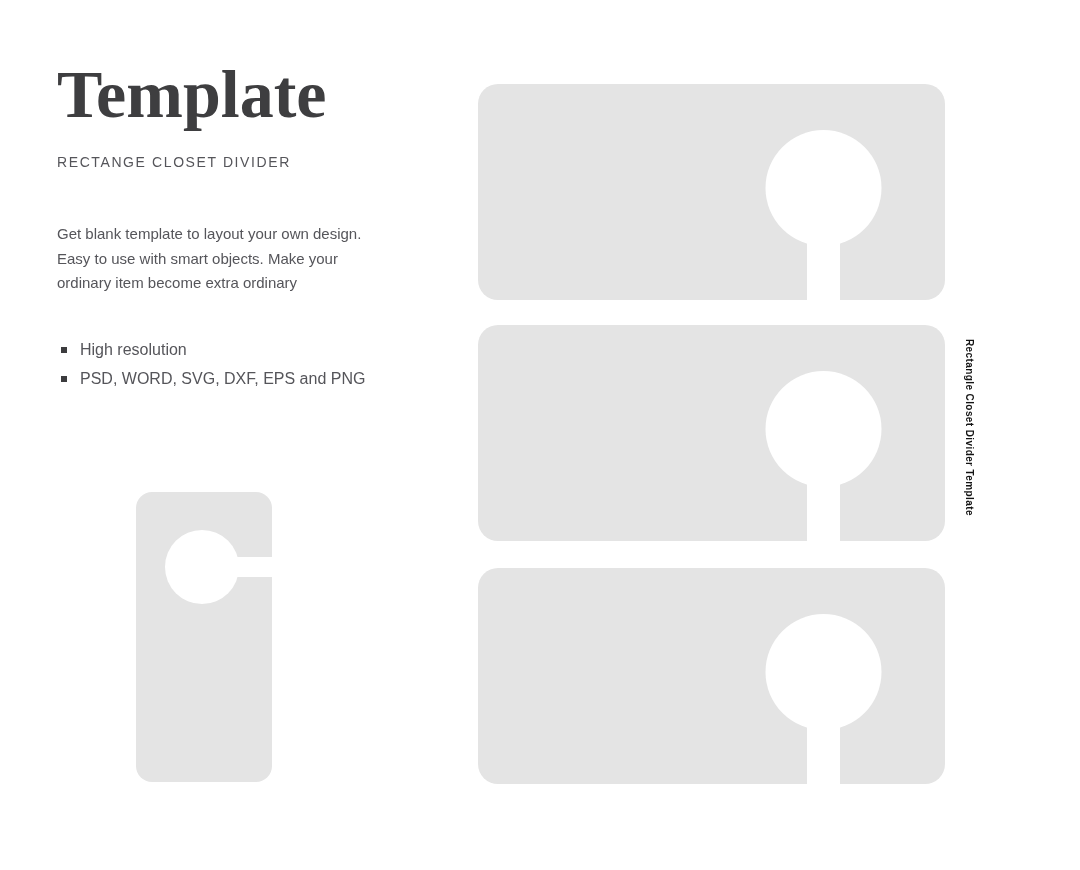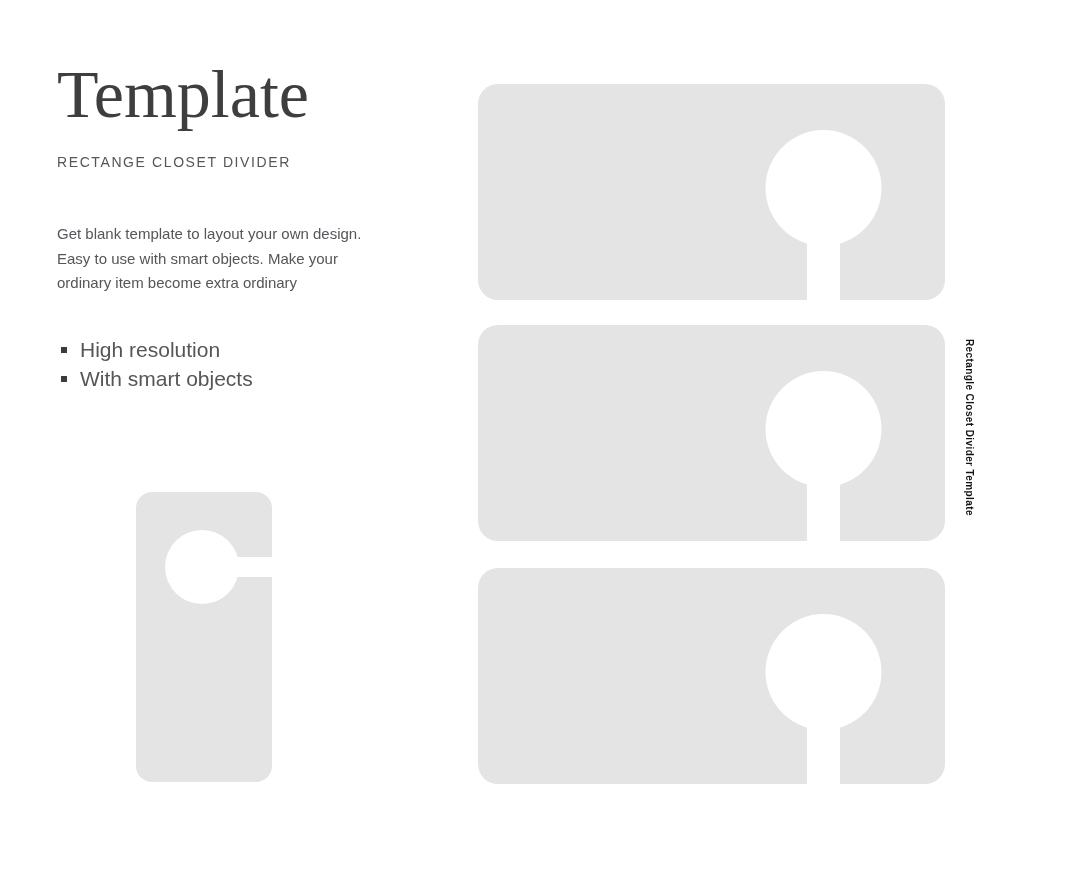--- a/index.html
+++ b/index.html
@@ -11,35 +11,35 @@
   }
   *{margin:0;padding:0;box-sizing:border-box;}
   html,body{background:var(--background);}
   body{
     width:1080px;height:870px;position:relative;overflow:hidden;
     font-family:"Liberation Sans", sans-serif;
   }
   .page-title{
     position:absolute;left:57px;top:60px;
     font-family:"Liberation Serif", serif;
-    font-size:68px;line-height:68px;font-weight:400;
+    font-size:68px;line-height:68px;font-weight:700;
     color:var(--title-text);letter-spacing:0;
   }
   .page-subtitle{
     position:absolute;left:57px;top:150px;
     font-size:14px;line-height:24px;letter-spacing:1.6px;
     color:var(--body-text);
   }
   .intro-description{
     position:absolute;left:57px;top:222px;width:332px;
     font-size:15px;line-height:24.5px;color:var(--body-text);
   }
   .feature-list{
     position:absolute;left:57px;top:340px;width:350px;
-    list-style:none;font-size:21px;color:var(--body-text);
+    list-style:none;font-size:16px;color:var(--body-text);
   }
   .feature-list li{
     position:relative;padding-left:23px;line-height:20px;margin-bottom:9px;
   }
   .bullet-square{
     position:absolute;left:4px;top:7px;width:6px;height:6px;
     background:#3c3c3e;display:block;
   }
   .shape{position:absolute;display:block;}
   .shape-body{fill:var(--shape-fill);}
@@ -66,21 +66,21 @@
 
   <p class="intro-description">Get blank template to layout your own design. Easy to use with smart objects. Make your ordinary item become extra ordinary</p>
 
   <ul class="feature-list">
     <li>
       <span class="bullet-square"></span>
       <span>High resolution</span>
     </li>
     <li>
       <span class="bullet-square"></span>
-      <span>With smart objects</span>
+      <span>PSD, WORD, SVG, DXF, EPS and PNG</span>
     </li>
   </ul>
 
   <svg class="shape door-hanger" width="136" height="290" viewBox="0 0 136 290">
     <rect class="shape-body" x="0" y="0" width="136" height="290" rx="16"></rect>
     <circle class="cutout" cx="66" cy="75" r="37"></circle>
     <rect class="cutout" x="66" y="65" width="74" height="20"></rect>
   </svg>
 
   <svg class="shape divider-1" width="467" height="216" viewBox="0 0 467 216">

